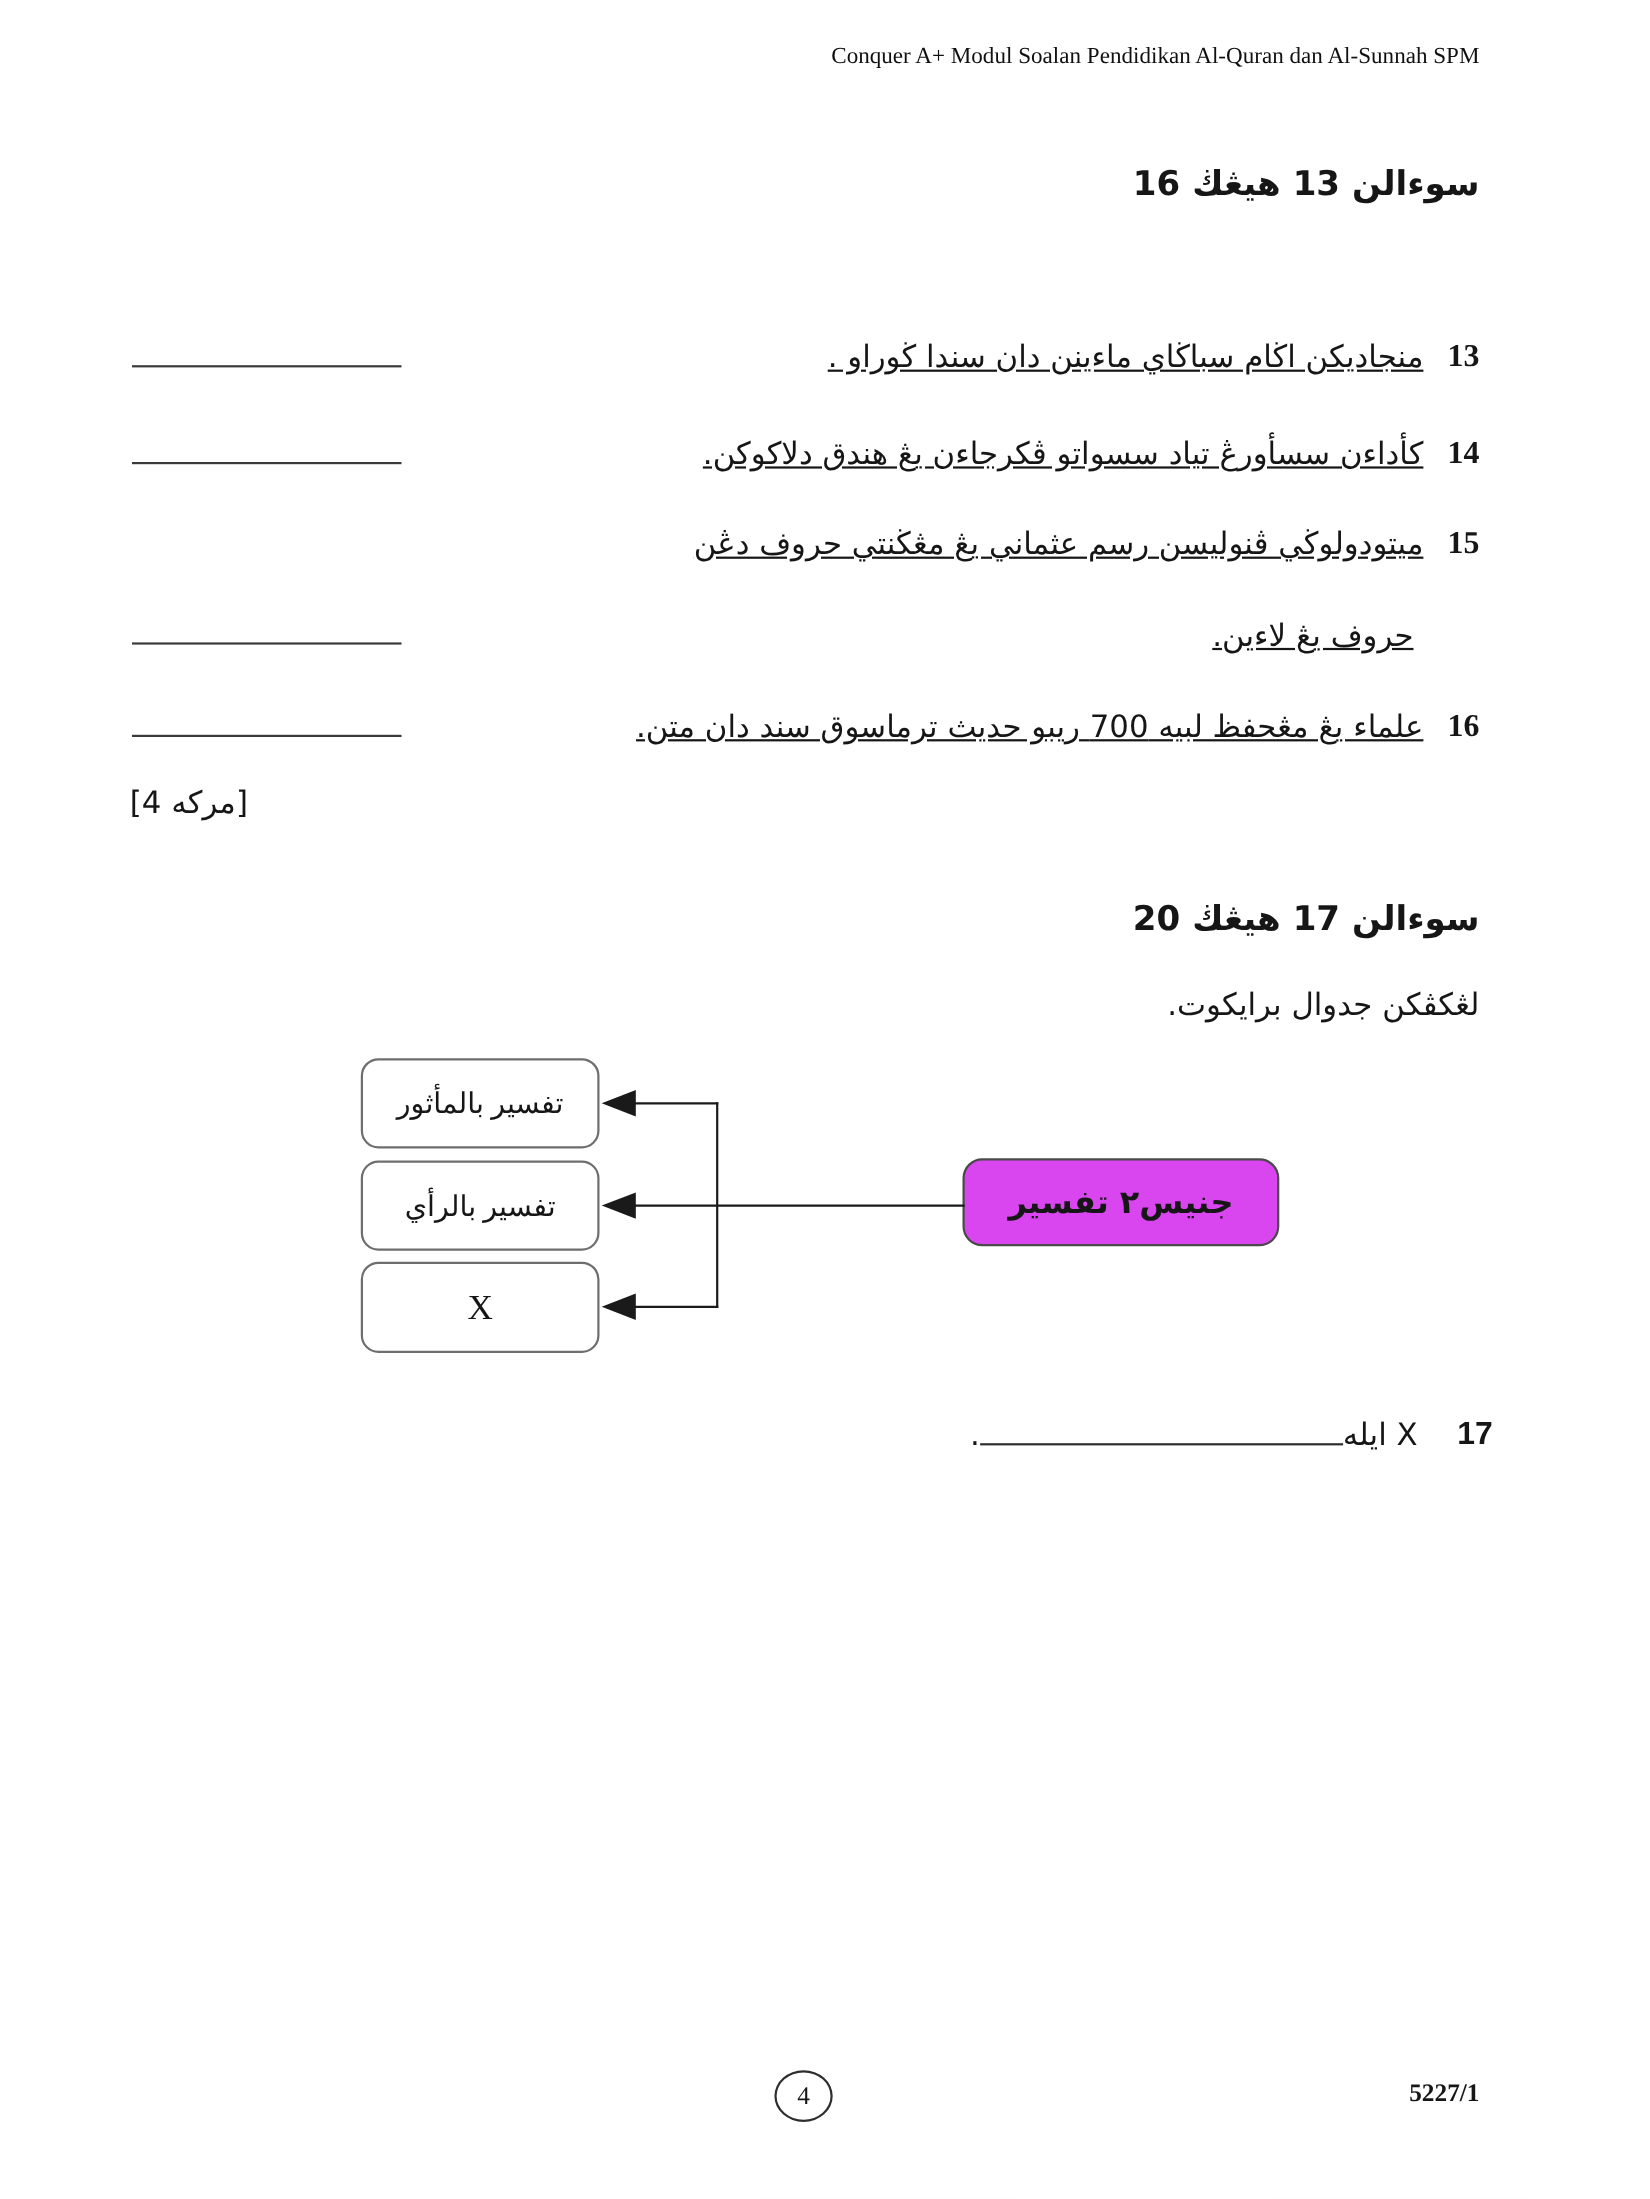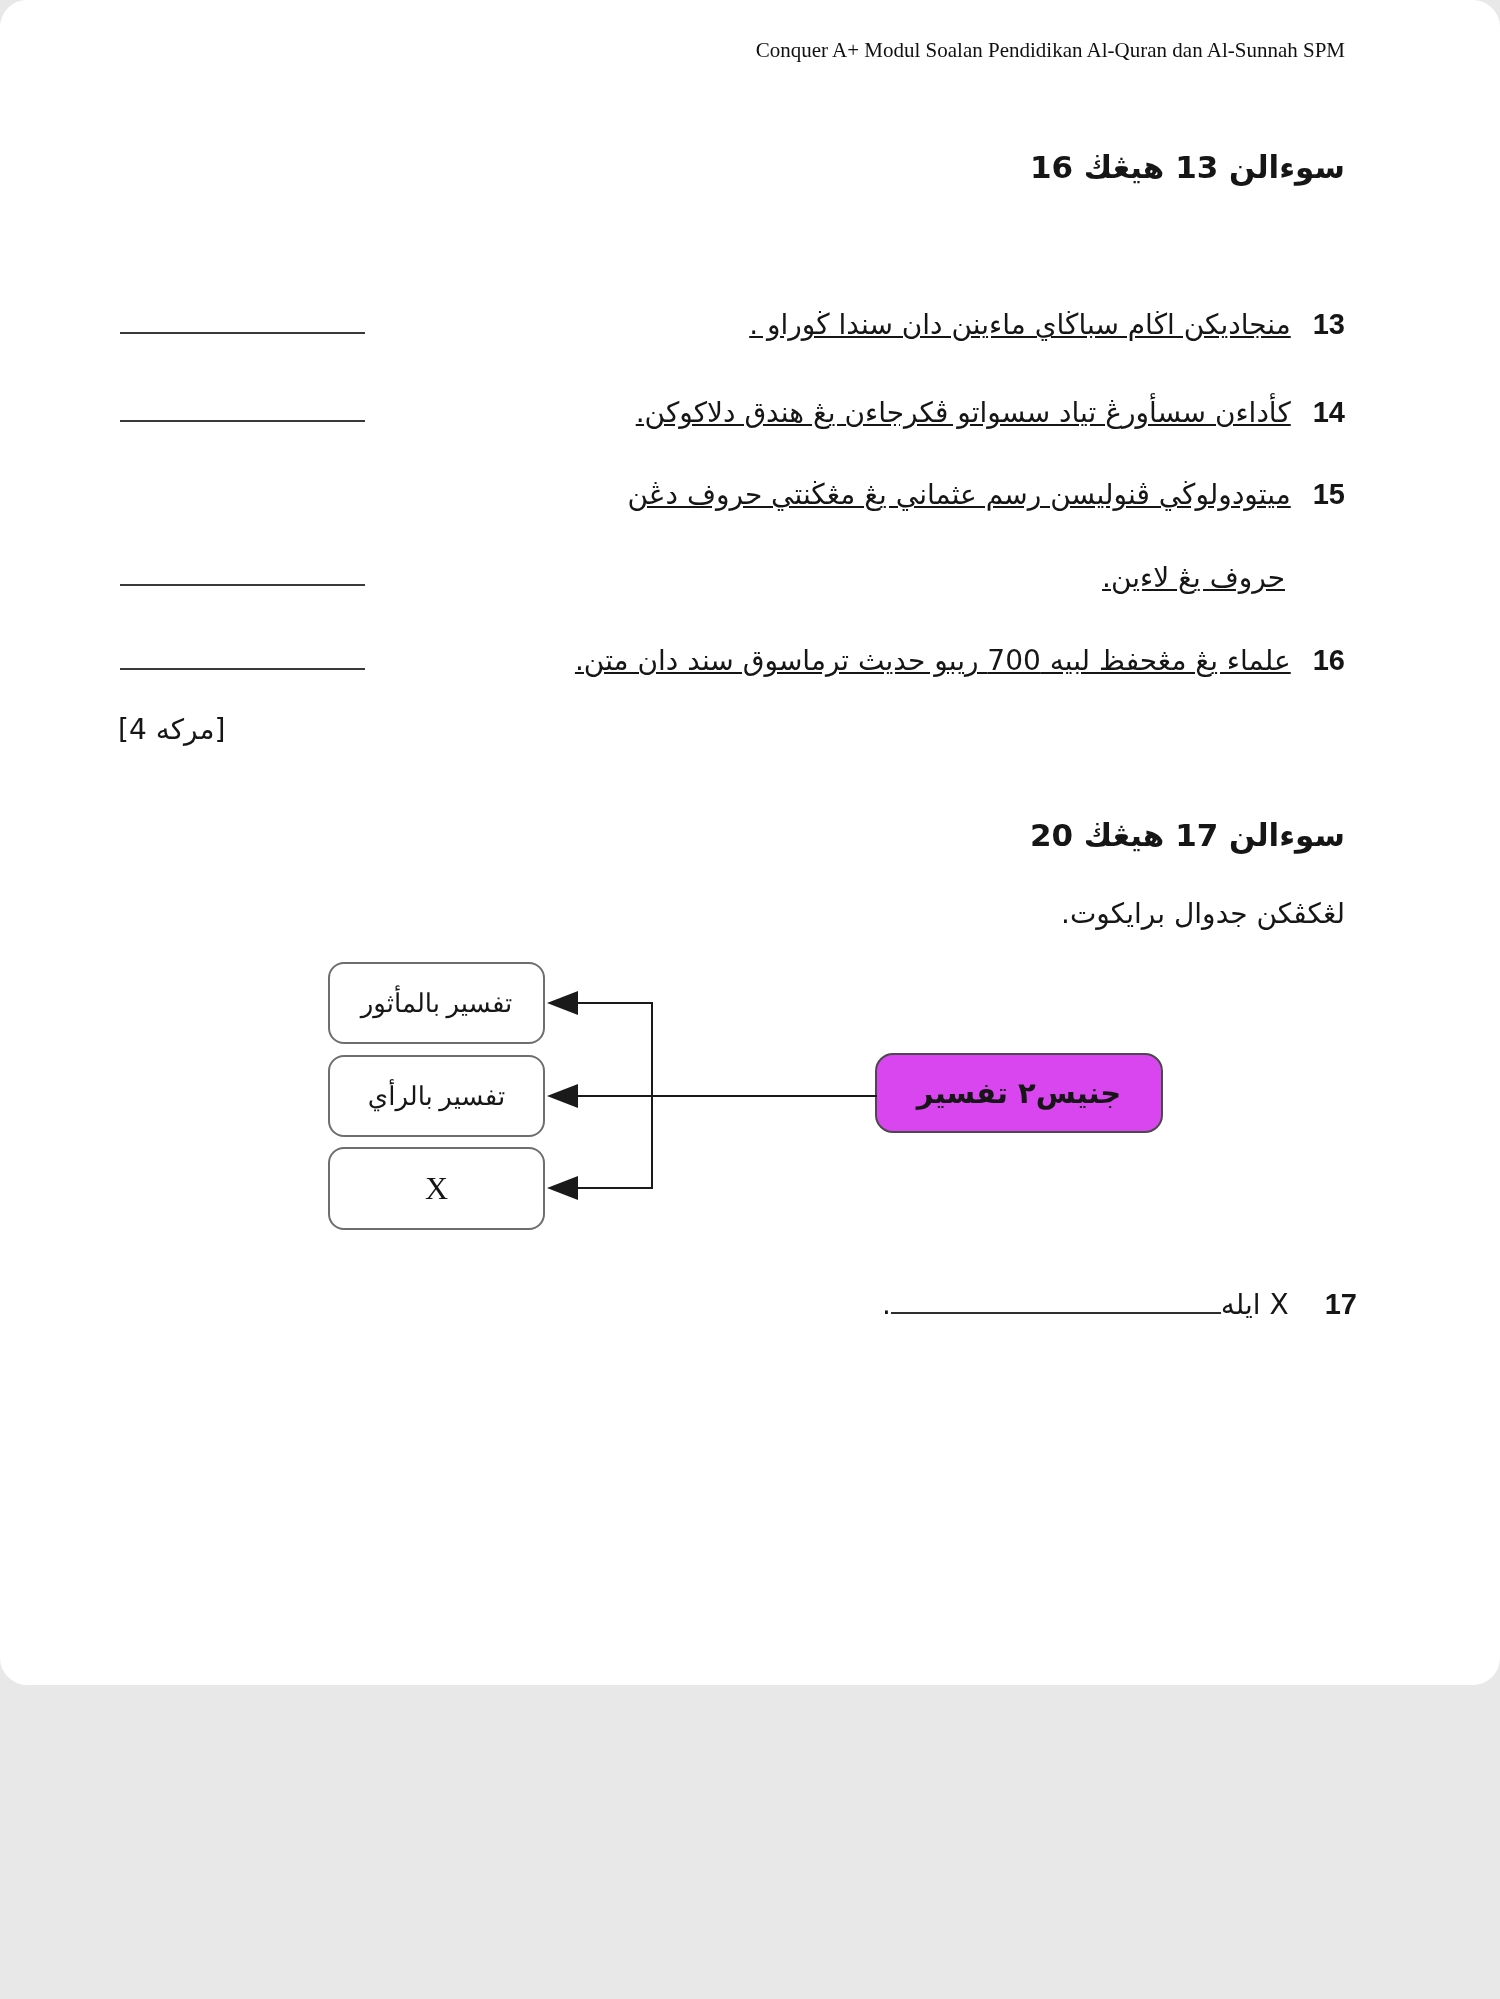--- a/index.html
+++ b/index.html
@@ -1,25 +1,24 @@
 <!DOCTYPE html>
 <html><head>
 <meta charset="utf-8">
 <style>
   * { box-sizing: border-box; }
   html,body { margin:0; padding:0; background:#e8e8e8; }
   .page {
     position: relative;
-    width: 1500px; height: 1685px;
+    width: 1500px; height: 1999px;
     margin: 0 auto;
     background: #ffffff;
     color: #161616;
     font-family: "DejaVu Sans", sans-serif;
     overflow: hidden;
-    border-radius: 27px;
   }
 
   .header-title {
     position: absolute; top: 38px; right: 155px;
     font-family: "Liberation Serif", serif;
     font-size: 21px; color: #101010;
   }
 
   .ar-heading {
     position: absolute; right: 155px;
@@ -35,21 +34,21 @@
   }
   #s1-instruction { top: 228px; }
   #s2-instruction { top: 894px; }
 
   .item-row {
     position: absolute; left: 120px; right: 155px;
     display: flex; direction: rtl; align-items: flex-end;
     font-size: 28px;
   }
   .item-row .num {
-    font-family: Liberation Sans, sans-serif;
+    font-family: Liberation Serif, serif;
     font-weight: bold; font-size: 29px;
     margin-left: 22px; line-height: 1.4; flex: 0 0 auto;
   }
   .item-row .txt { line-height: 1.4; flex: 0 0 auto; text-decoration: underline; }
   .flex-spacer { flex: 1 1 auto; min-width: 10px; }
   .blank {
     flex: 0 0 auto; width: 245px; height: 0;
     border-bottom: 2px solid #3a3a3a;
     margin-bottom: 11px;
   }

